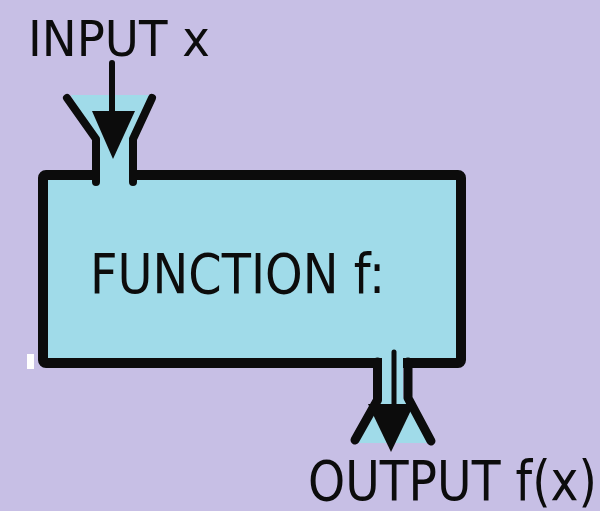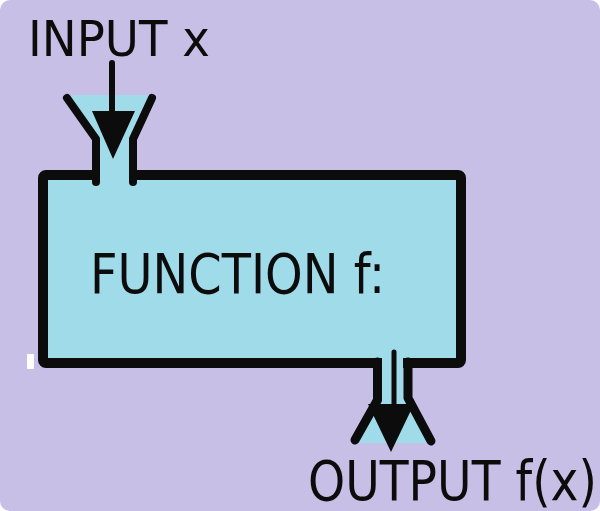--- a/index.html
+++ b/index.html
@@ -1,21 +1,20 @@
 <!DOCTYPE html>
 <html><head>
 <meta charset="utf-8">
 <style>
   html, body { margin: 0; padding: 0; }
   .stage {
     width: 600px; height: 511px;
     position: relative;
     overflow: hidden;
     font-family: "DejaVu Sans", "Liberation Sans", sans-serif;
-    border-radius: 10px;
   }
   svg { display: block; }
   .ink-stroke {
     stroke: #0c0c0c;
     fill: none;
     stroke-linecap: round;
     stroke-linejoin: round;
   }
   .ink-fill { fill: #0c0c0c; }
   .label {

